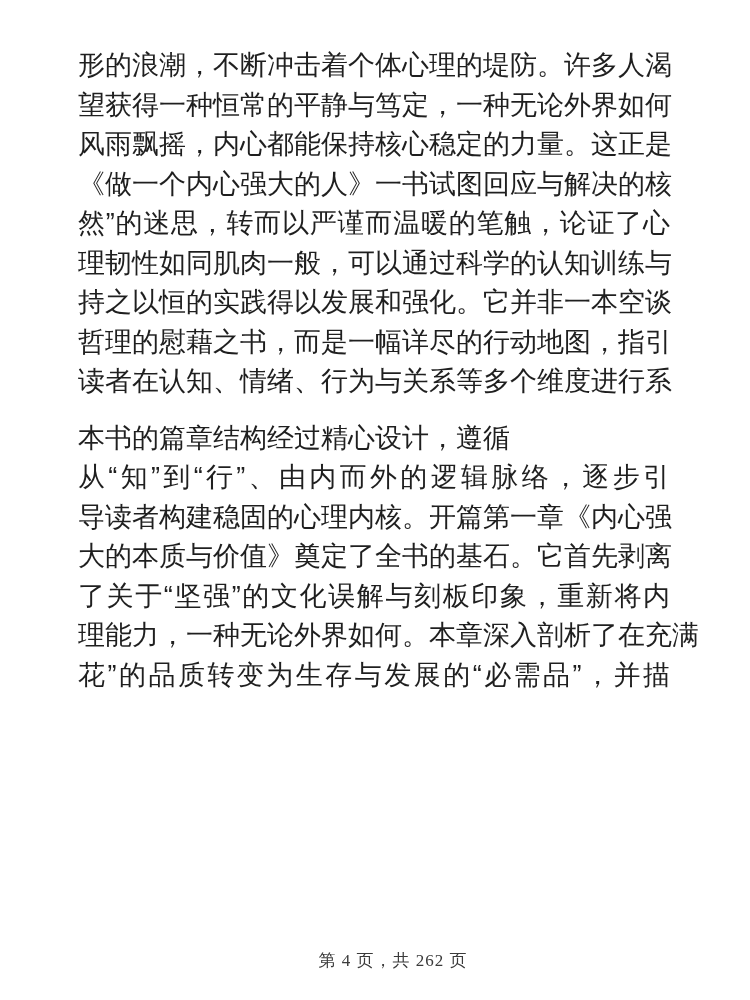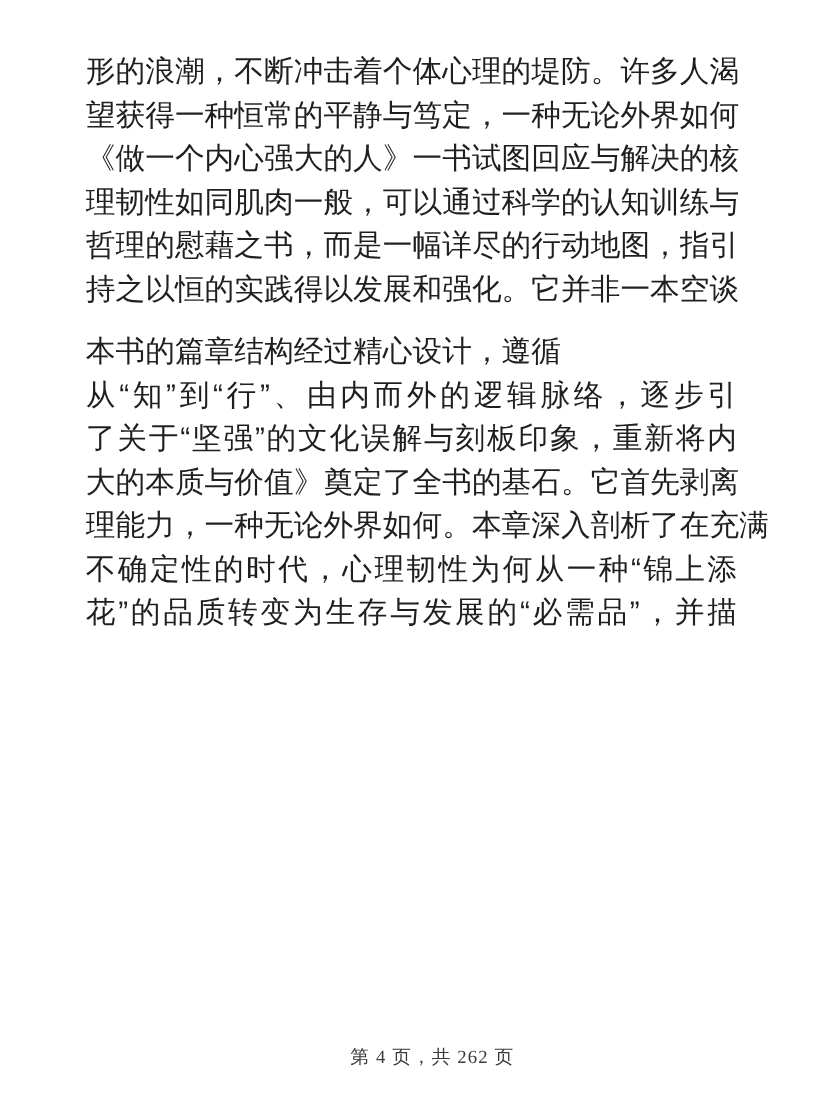--- a/index.html
+++ b/index.html
@@ -56,33 +56,36 @@
 </style>
 </head>
 <body>
 
 <div class="page">
   <div class="content">
 
     <div class="paragraph">
       <div class="line">形的浪潮，不断冲击着个体心理的堤防。许多人渴</div>
       <div class="line">望获得一种恒常的平静与笃定，一种无论外界如何</div>
+      <div class="line">风雨飘摇，内心都能保持核心稳定的力量。这正是</div>
       <div class="line">《做一个内心强大的人》一书试图回应与解决的核</div>
+      <div class="line">然”的迷思，转而以严谨而温暖的笔触，论证了心</div>
       <div class="line">理韧性如同肌肉一般，可以通过科学的认知训练与</div>
+      <div class="line">持之以恒的实践得以发展和强化。它并非一本空谈</div>
       <div class="line">哲理的慰藉之书，而是一幅详尽的行动地图，指引</div>
-      <div class="line">持之以恒的实践得以发展和强化。它并非一本空谈</div>
+      <div class="line">读者在认知、情绪、行为与关系等多个维度进行系</div>
     </div>
 
     <div class="paragraph">
       <div class="line no-justify">本书的篇章结构经过精心设计，遵循</div>
       <div class="line">从“知”到“行”、由内而外的逻辑脉络，逐步引</div>
+      <div class="line">导读者构建稳固的心理内核。开篇第一章《内心强</div>
+      <div class="line">大的本质与价值》奠定了全书的基石。它首先剥离</div>
       <div class="line">了关于“坚强”的文化误解与刻板印象，重新将内</div>
-      <div class="line">大的本质与价值》奠定了全书的基石。它首先剥离</div>
       <div class="line">理能力，一种无论外界如何。本章深入剖析了在充满</div>
-      <div class="line">不确定性的时代，心理韧性为何从一种“锦上添</div>
       <div class="line">花”的品质转变为生存与发展的“必需品”，并描</div>
     </div>
 
   </div>
 
   <div class="footer">
     <span class="page-indicator">第 4 页，共 262 页</span>
   </div>
 </div>
 

